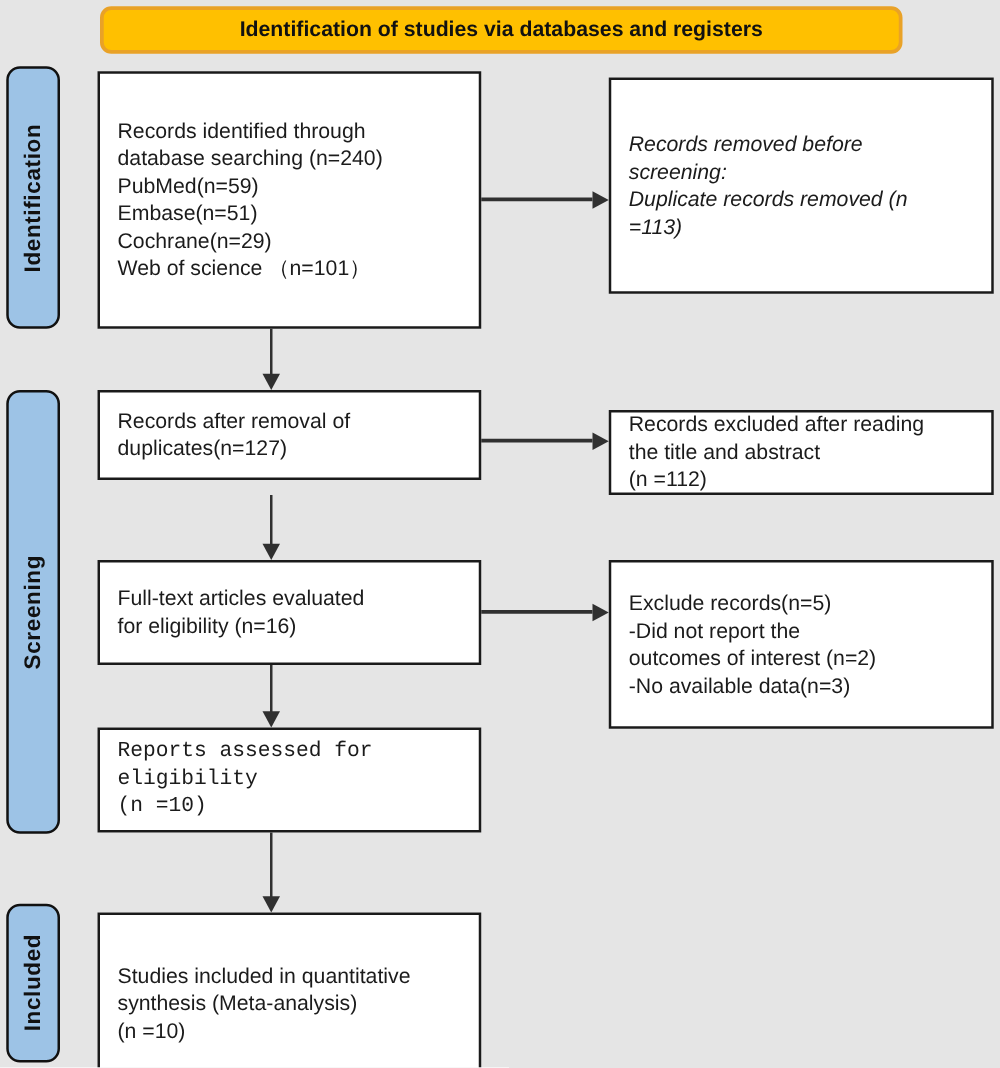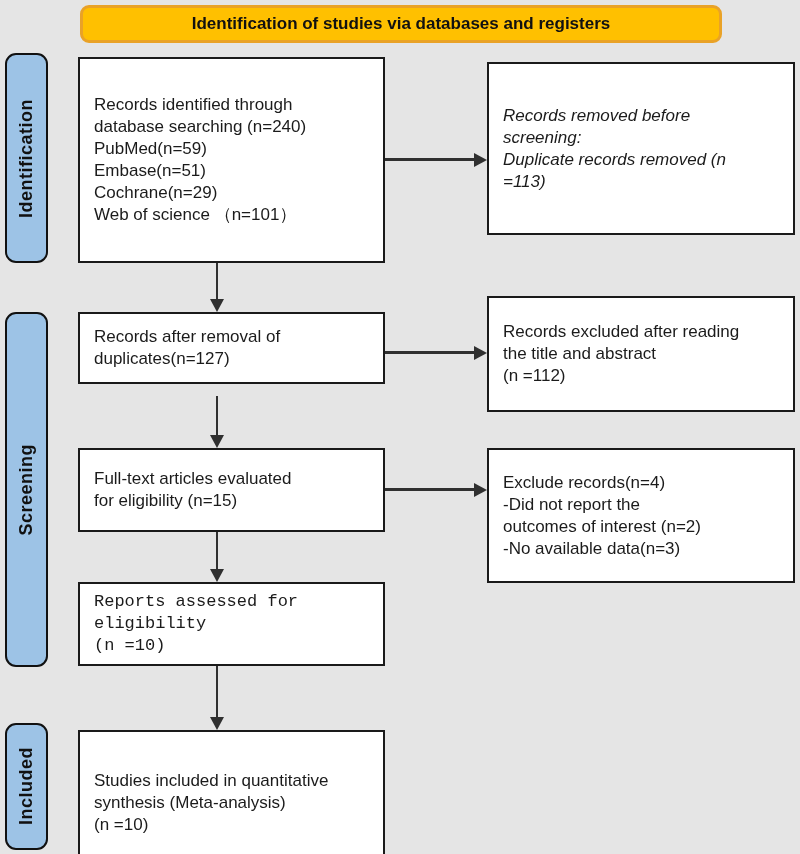--- a/index.html
+++ b/index.html
@@ -57,21 +57,21 @@
   .col-left{left:78px;width:307px;}
   .col-right{left:487px;width:308px;}
 
   .box-records-identified{top:57px;height:206px;}
   .box-after-duplicates{top:312px;height:72px;}
   .box-fulltext{top:448px;height:84px;}
   .box-reports-assessed{top:582px;height:84px;font-family:Liberation Mono, monospace;}
   .box-included{top:730px;height:146px;}
 
   .box-removed-before{top:62px;height:173px;font-style:italic;}
-  .box-excluded-title{top:296px;height:116px;}
+  .box-excluded-title{top:328px;height:68px;}
   .box-exclude-records{top:448px;height:135px;}
 
   .vline{position:absolute;width:2px;background:var(--arrow-color);}
   .hline{position:absolute;height:3px;background:var(--arrow-color);}
   .head-down{
     position:absolute;width:0;height:0;
     border-left:7px solid transparent;
     border-right:7px solid transparent;
     border-top:13px solid var(--arrow-color);
   }
@@ -103,35 +103,35 @@
 
   <div class="fbox col-left box-records-identified">Records identified through
 database searching (n=240)
 PubMed(n=59)
 Embase(n=51)
 Cochrane(n=29)
 Web of science （n=101）</div>
   <div class="fbox col-left box-after-duplicates">Records after removal of
 duplicates(n=127)</div>
   <div class="fbox col-left box-fulltext">Full-text articles evaluated
-for eligibility (n=15)</div>
+for eligibility (n=16)</div>
   <div class="fbox col-left box-reports-assessed">Reports assessed for eligibility
 (n =10)</div>
   <div class="fbox col-left box-included">Studies included in quantitative
 synthesis (Meta-analysis)
 (n =10)</div>
 
   <div class="fbox col-right box-removed-before">Records removed before
 screening:
 Duplicate records removed (n
 =113)</div>
   <div class="fbox col-right box-excluded-title">Records excluded after reading
 the title and abstract
 (n =112)</div>
-  <div class="fbox col-right box-exclude-records">Exclude records(n=4)
+  <div class="fbox col-right box-exclude-records">Exclude records(n=5)
 -Did not report the
 outcomes of interest (n=2)
 -No available data(n=3)</div>
 
   <div>
     <div class="vline" style="left:216px;top:263px;height:37px;"></div>
     <div class="head-down" style="left:210px;top:299px;"></div>
   </div>
   <div>
     <div class="vline" style="left:216px;top:396px;height:40px;"></div>

